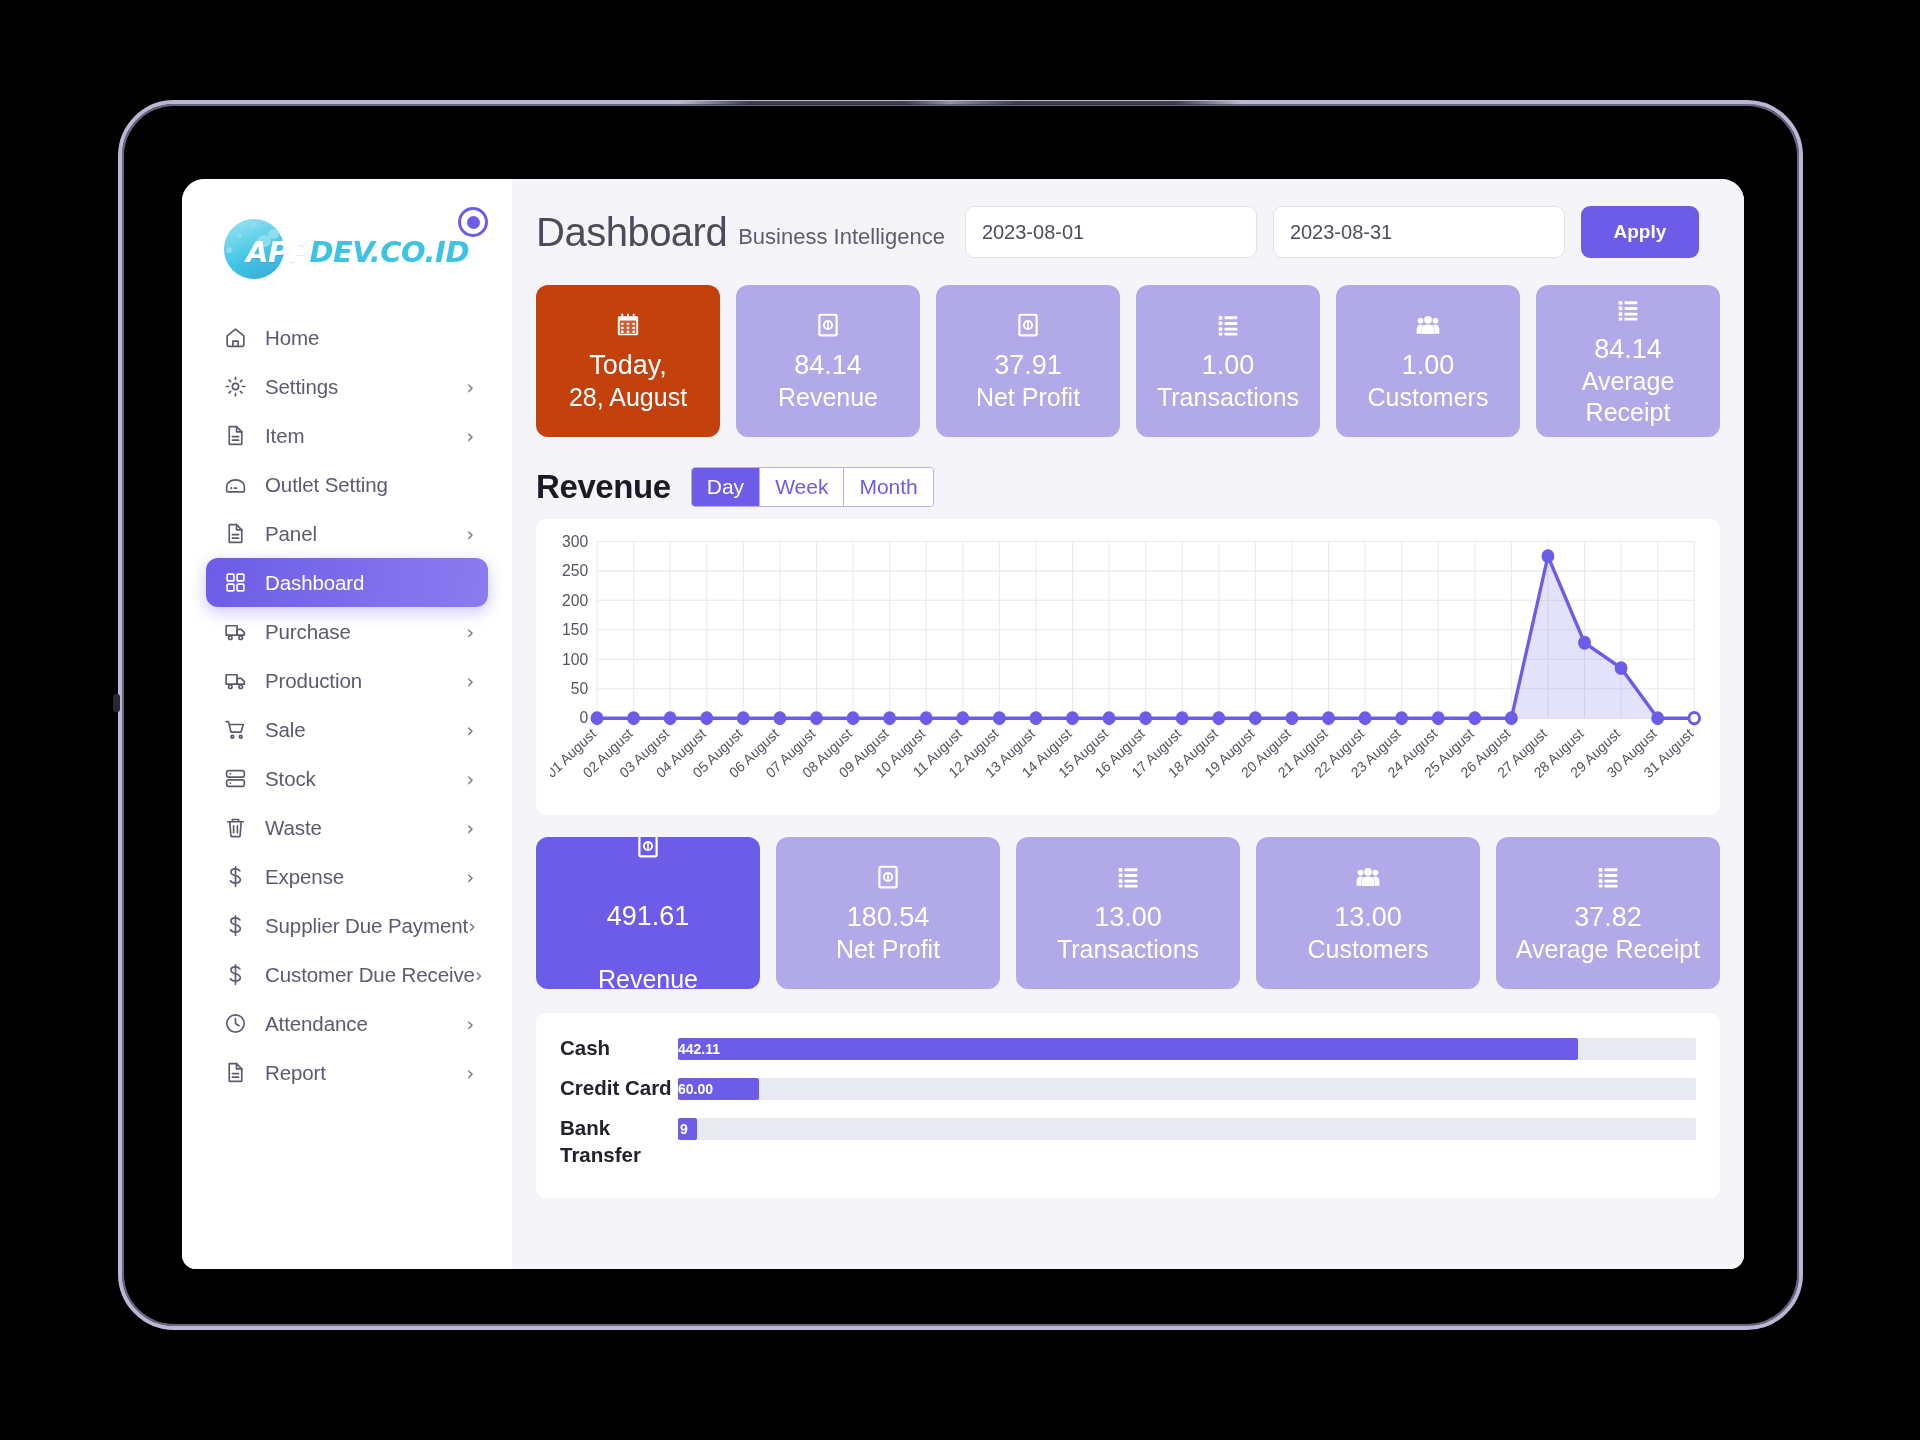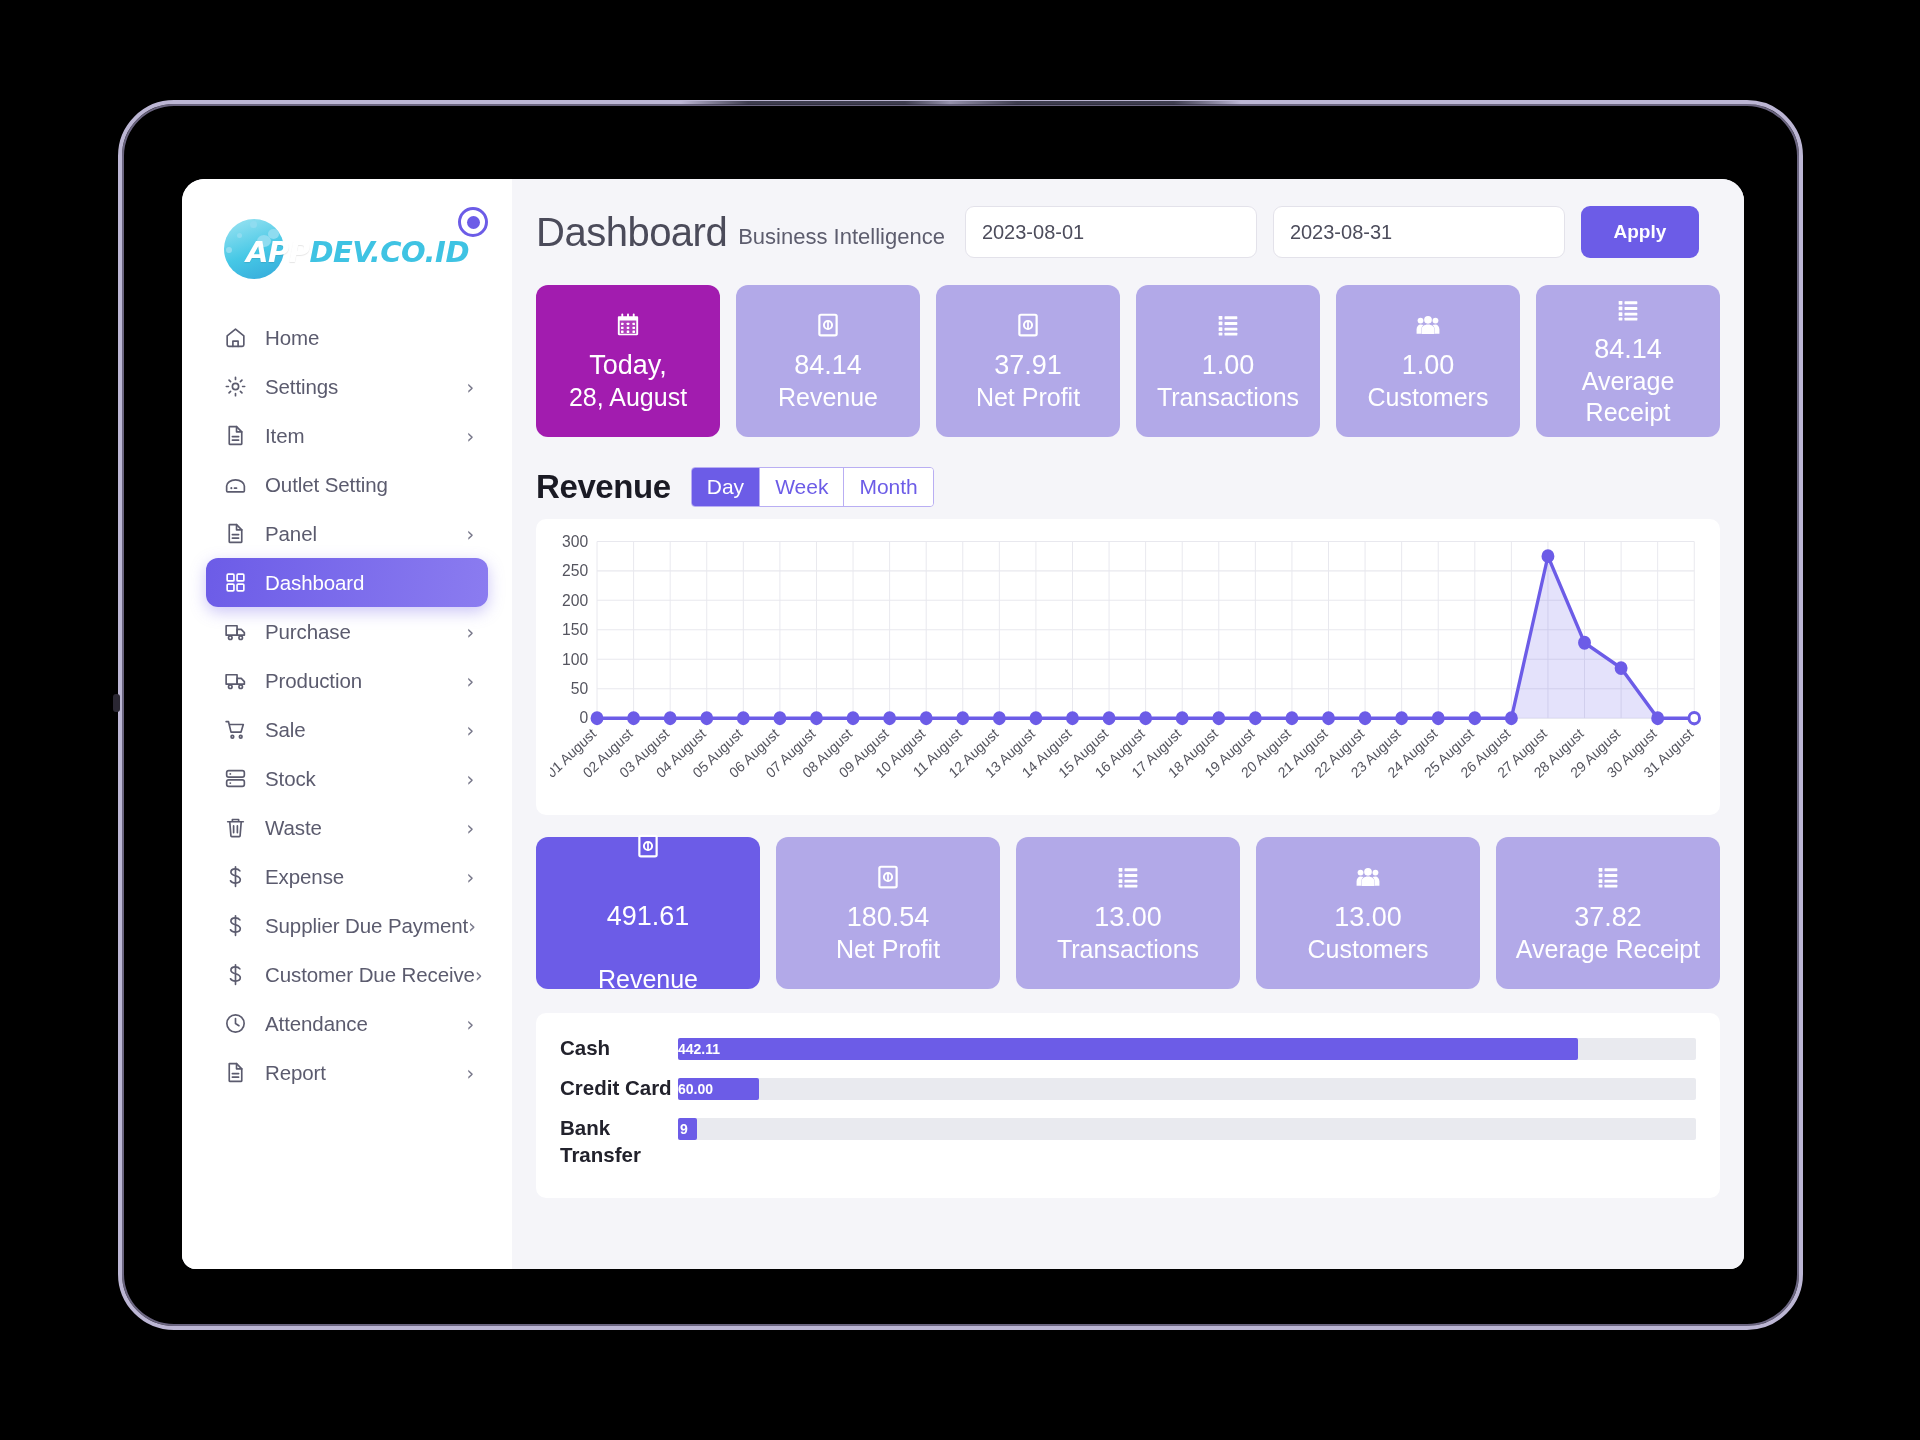--- a/index.html
+++ b/index.html
@@ -166,21 +166,21 @@
   .kpi-card {
     flex: 1;
     background: #b2a9e8;
     border-radius: 12px;
     height: 152px;
     display: flex; flex-direction: column;
     align-items: center; justify-content: center;
     color: #fff;
     padding: 10px 6px;
   }
-  .kpi-card.pale { background: #a21caf; }
+  .kpi-card.pale { background: #c2410c; }
   .kpi-card.solid { background: #6c5ce7; gap: 31px; }
   .kpi-icon { height: 30px; margin-bottom: 9px; display:flex; align-items:center; }
   .kpi-icon svg { width: 28px; height: 28px; }
   .kpi-value { font-size: 27px; line-height: 1.22; font-weight: 400; text-align:center; }
   .kpi-label { font-size: 25px; line-height: 1.22; font-weight: 400; text-align:center; }
 
   
   #revenue-header { display: flex; align-items: center; margin-top: 30px; }
   #revenue-title {
     font-size: 33px; font-weight: 700; color: #1a1a24; letter-spacing: -0.4px;

